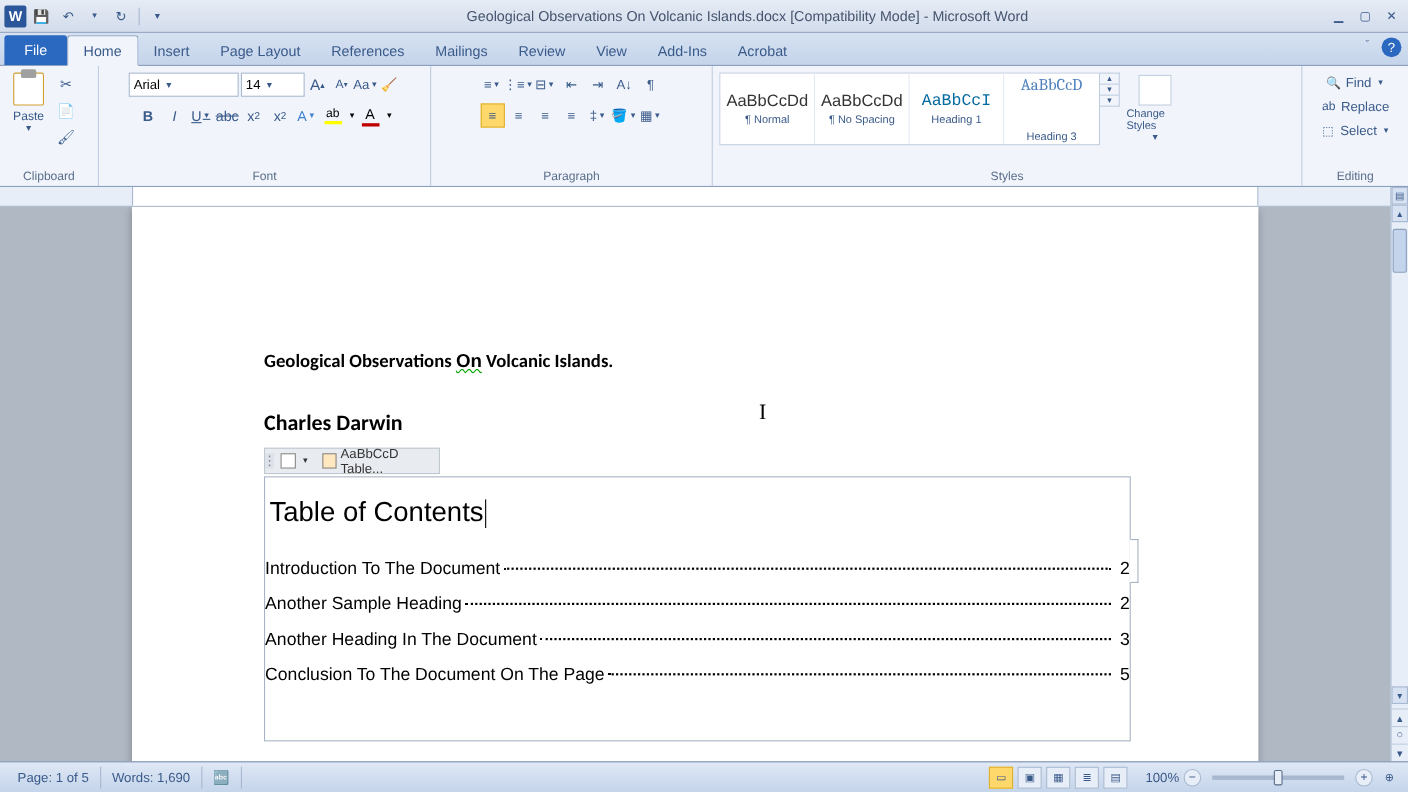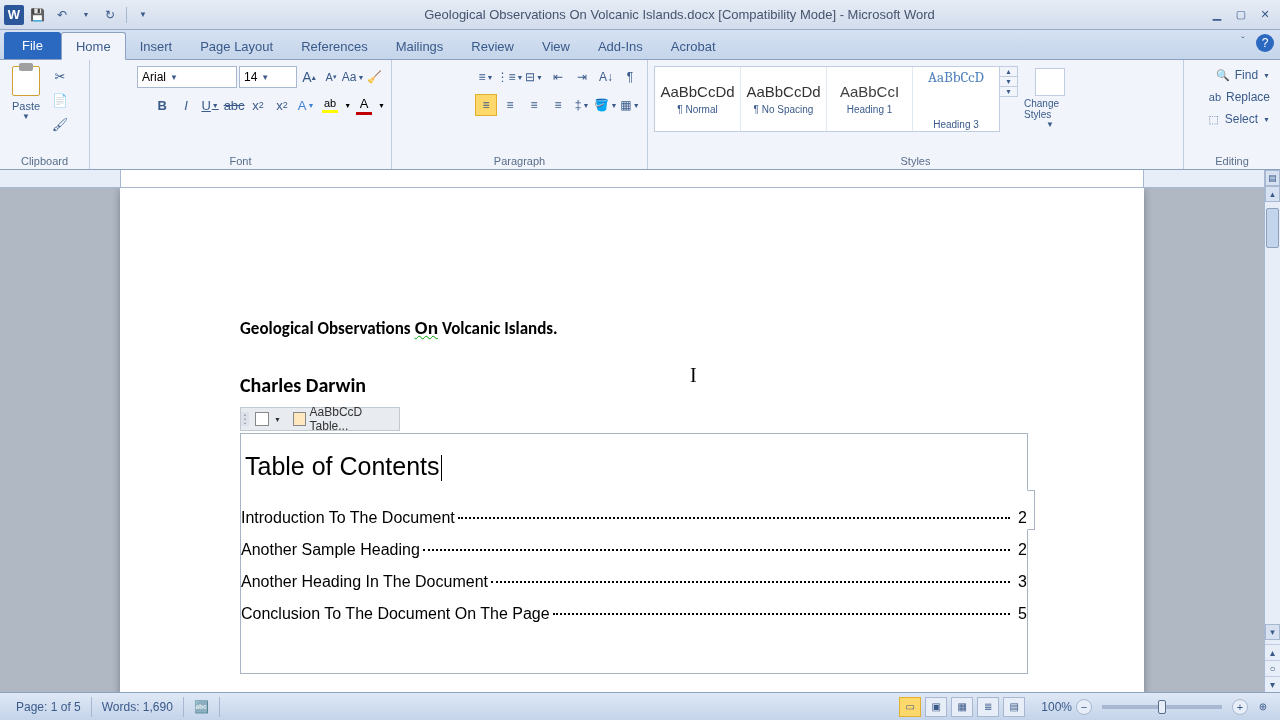--- a/index.html
+++ b/index.html
@@ -20,21 +20,21 @@
 .tab { padding: 6px 14px 5px; font-size: 13px; color: #3a5a8a; cursor: pointer; }
 .tab.file { background: #2b68c0; color: #fff; border-radius: 3px 3px 0 0; margin-left:4px; padding:6px 18px;}
 .tab.active { background: #f1f5fb; border: 1px solid #8ca0c0; border-bottom: 1px solid #f1f5fb; border-radius: 3px 3px 0 0; margin-bottom:-1px; color:#3a5a8a;}
 .tabs-right { position:absolute; right:6px; top:4px; display:flex; gap:6px;}
 .help-btn { width:18px; height:18px; border-radius:50%; background:#2b68c0; color:#fff; font-size:12px; display:flex; align-items:center; justify-content:center; cursor:pointer;}
 .collapse-btn{ width:14px; height:14px; font-size:10px; color:#3a5a8a; cursor:pointer; display:flex; align-items:center; justify-content:center;}
 
 
 .ribbon { height: 110px; background: #f1f5fb; display: flex; border-bottom: 1px solid #8ca0c0; }
 .group { border-right: 1px solid #c0cde0; display: flex; flex-direction: column; padding: 4px 6px 0; position:relative;}
-.group-body { flex:1; display:flex; align-items:flex-end; gap:4px; }
+.group-body { flex:1; display:flex; align-items:center; gap:4px; }
 .group-label { text-align: center; font-size: 11px; color: #5a6d8a; padding: 2px 0 2px; position:relative;}
 
 
 .clipboard-body { display:flex; gap:4px; align-items:flex-start;}
 .paste-big { width:40px; display:flex; flex-direction:column; align-items:center; cursor:pointer; padding-top:2px;}
 .paste-icon { width:28px; height:30px; background:#fff; border:1px solid #d0a030; border-radius:2px; position:relative;}
 .paste-icon::before{content:""; position:absolute; top:-4px; left:6px; width:14px; height:8px; background:#a0a0a0; border-radius:2px;}
 .paste-label { font-size:11px; color:#3a5a8a; margin-top:4px;}
 .paste-arrow { font-size:8px; color:#3a5a8a;}
 .small-col { display:flex; flex-direction:column; gap:4px; padding-top:2px;}
@@ -66,21 +66,21 @@
 .para-row { display:flex; gap:2px;}
 .para-btn { width:22px; height:22px; display:flex; align-items:center; justify-content:center; font-size:12px; color:#3a5a8a; cursor:pointer; border:1px solid transparent;}
 .para-btn.active{ background:#ffd86b; border:1px solid #e0b030;}
 
 
 .styles-body { display:flex; align-items:flex-start; gap:0; padding-top:2px;}
 .style-gallery { display:flex; border:1px solid #c0cde0;}
 .style-item { width:86px; height:64px; border-right:1px solid #e0e8f2; display:flex; flex-direction:column; align-items:center; justify-content:center; cursor:pointer; background:#fff;}
 .style-item:last-child{border-right:none;gap:29px;}
 .style-preview { font-size:15px; color:#333; }
-.style-item .h1 { color:#404040; font-family:Liberation Sans, sans-serif;}
+.style-item .h1 { color:#0369a1; font-family:Liberation Mono, monospace;}
 .style-item .h3 { color:#4f81bd; font-family:Cambria,serif;}
 .style-item .title { font-size:22px; font-family:Cambria,serif;}
 .style-name { font-size:10px; color:#3a5a8a; margin-top:4px;}
 .gallery-scroll{ width:18px; display:flex; flex-direction:column; border:1px solid #c0cde0; border-left:none;}
 .gallery-scroll div{flex:1; display:flex; align-items:center; justify-content:center; font-size:8px; color:#3a5a8a; cursor:pointer; border-bottom:1px solid #c0cde0;}
 .gallery-scroll div:last-child{border-bottom:none;}
 .change-styles{width:52px; display:flex; flex-direction:column; align-items:center; cursor:pointer; margin-left:6px; padding-top:2px;}
 .cs-icon{width:30px; height:28px; background:#fff; border:1px solid #c0cde0;}
 .cs-label{font-size:10px; color:#3a5a8a; text-align:left; margin-top:2px; line-height:1.1;}
 

